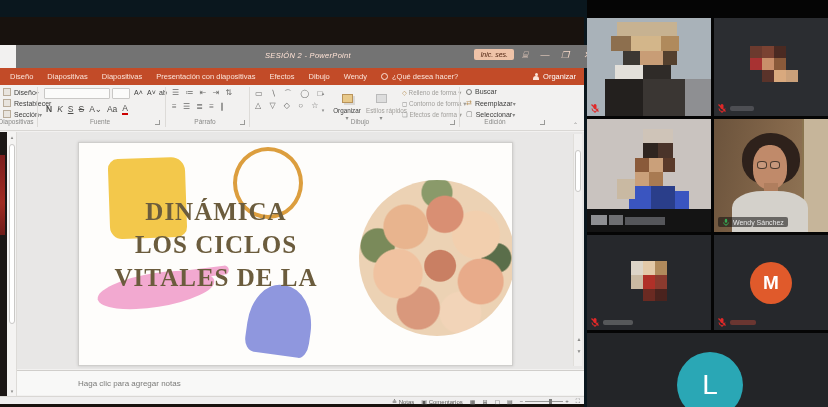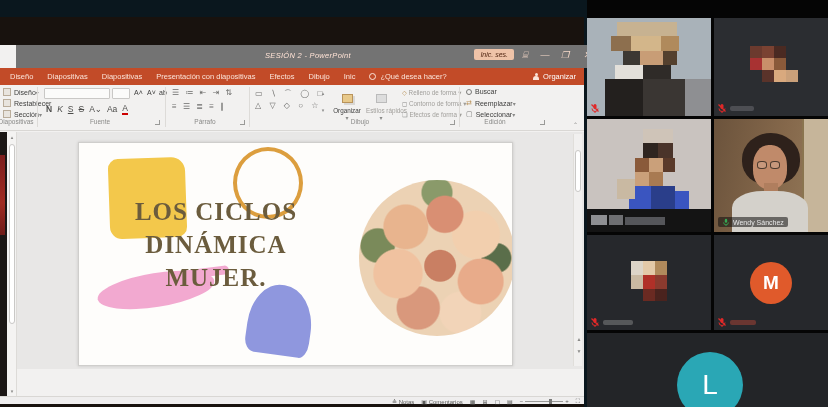--- a/index.html
+++ b/index.html
@@ -119,21 +119,21 @@
         <span class="winctl" style="right:6px;">✕</span>
       </div>
 
       <div class="tabrow">
         <span class="tab">Diseño</span>
         <span class="tab">Diapositivas</span>
         <span class="tab">Diapositivas</span>
         <span class="tab">Presentación con diapositivas</span>
         <span class="tab">Efectos</span>
         <span class="tab">Dibujo</span>
-        <span class="tab">Inic</span>
+        <span class="tab">Wendy</span>
         <span class="tellme">
           <span class="bulb"></span>
           <span>¿Qué desea hacer?</span>
         </span>
       </div>
       <span class="share-btn">
         <span class="person-ico"></span>
         <span>Organizar</span>
       </span>
 
@@ -230,32 +230,35 @@
 
       <div class="editor">
         <div class="slide">
           <div class="blob-yellow"></div>
           <div class="ring-orange"></div>
           <div class="blob-pink"></div>
           <div class="dash-pink"></div>
           <div class="blob-purple"></div>
           <div class="rose-img"></div>
           <div class="slide-title">
+            <div>DINÁMICA</div>
             <div>LOS CICLOS</div>
-            <div>DINÁMICA</div>
-            <div>MUJER.</div>
+            <div>VITALES DE LA</div>
           </div>
         </div>
         <div class="vscroll">
           <span class="thumb" style="top:16px; height:42px; left:1px;"></span>
           <span class="sb-arrow" style="bottom:24px;">▲</span>
           <span class="sb-arrow" style="bottom:12px;">▼</span>
         </div>
       </div>
 
+      <div class="notes">
+        <span class="notes-text">Haga clic para agregar notas</span>
+      </div>
 
       <div class="statusbar">
         <div class="status-right">
           <span>≜ <span>Notas</span></span>
           <span>▣ <span>Comentarios</span></span>
           <span>▦</span>
           <span>⊞</span>
           <span>▢</span>
           <span>▤</span>
           <span class="sliderline">

